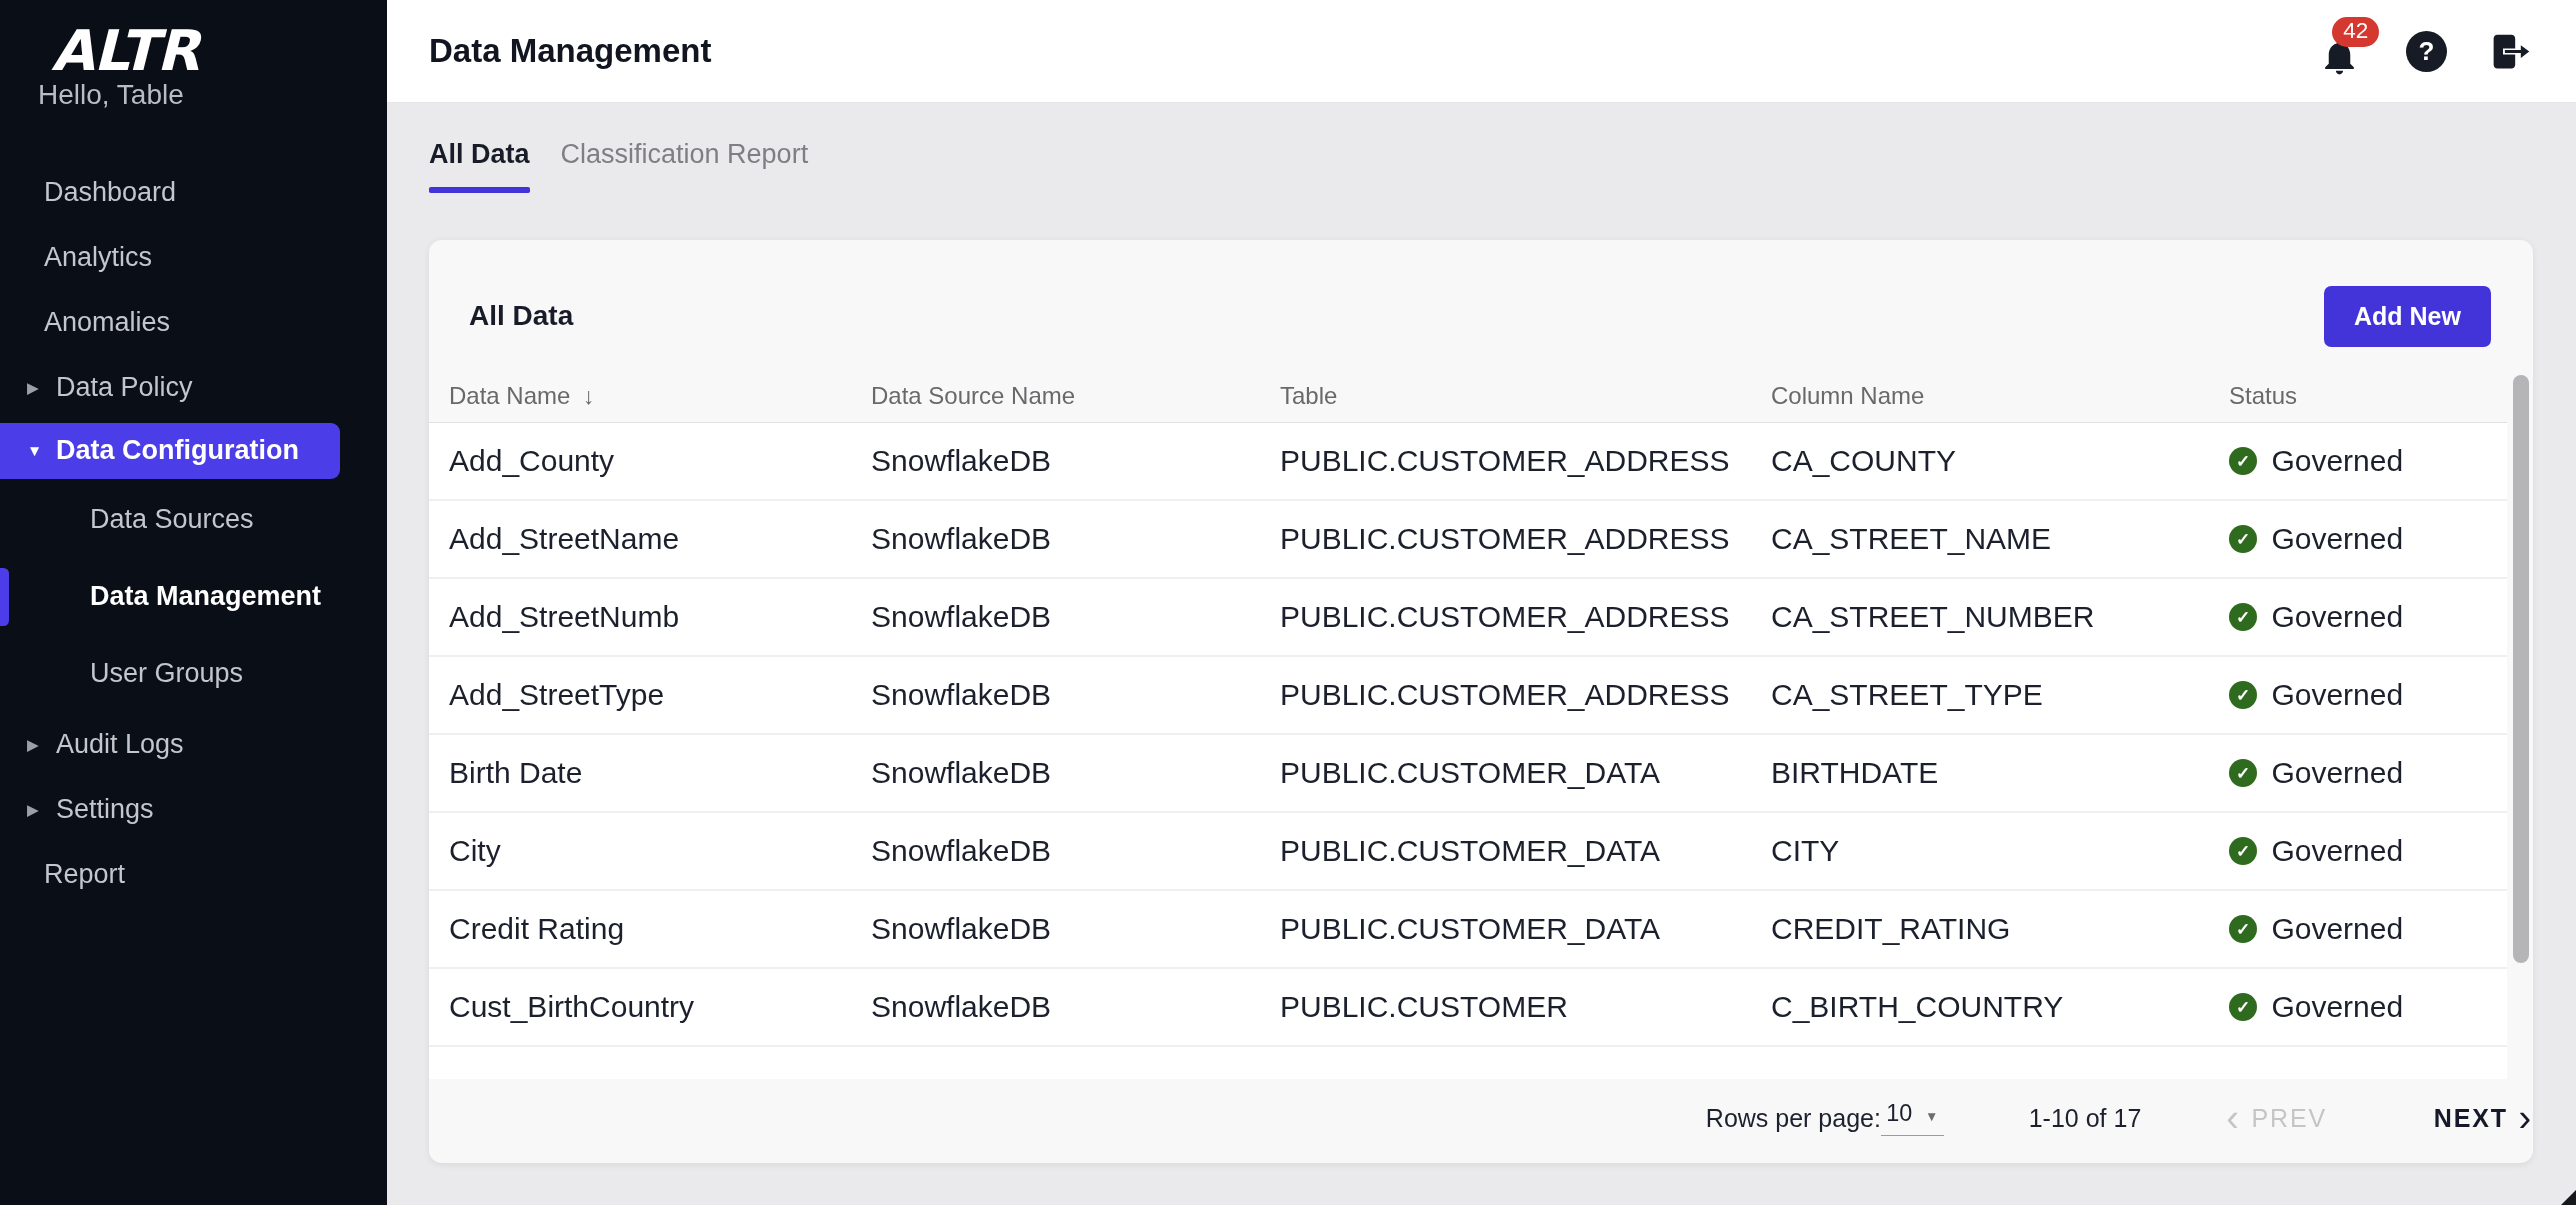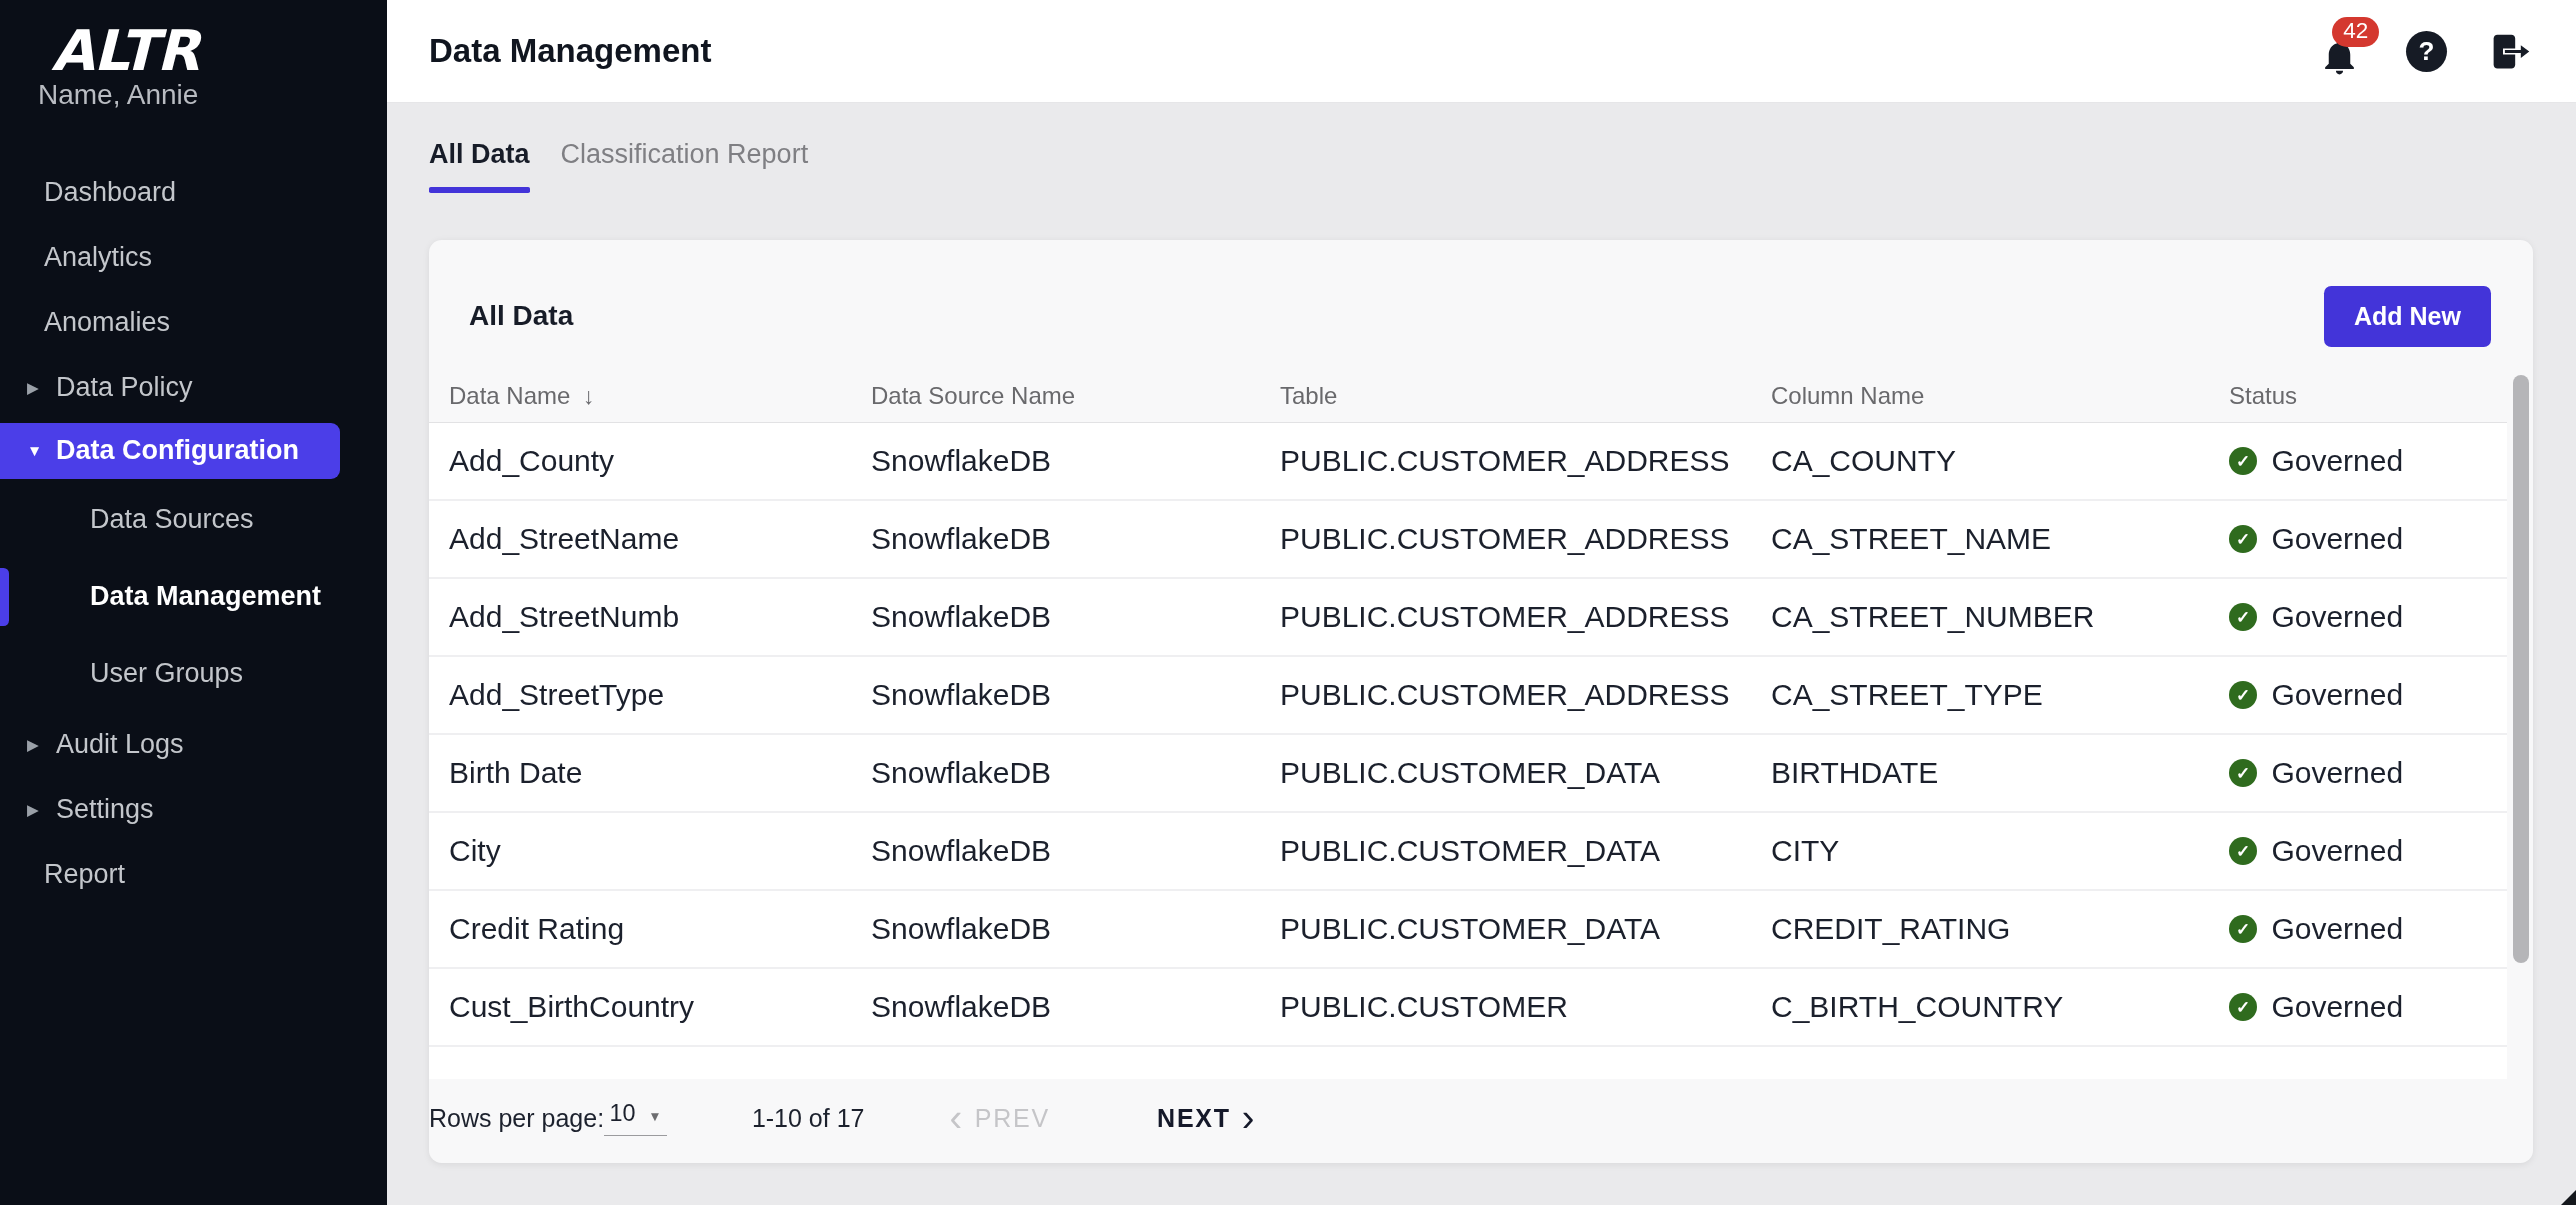--- a/index.html
+++ b/index.html
@@ -65,21 +65,21 @@
   .trow{height:78px;background:#fff;border-bottom:2.7px solid #EFEFF1;font-size:30px;color:#1B202C}
   .td{white-space:nowrap;overflow:hidden}
   .td.status{display:flex;align-items:center;gap:14.4px}
   .check{width:28px;height:28px;border-radius:50%;background:var(--green);display:inline-flex;
          align-items:center;justify-content:center;flex:0 0 28px}
   .check::before{content:"\2713";color:#fff;font-size:17px;font-weight:700}
   .partial-row{width:2078px;height:32px;background:#fff}
   .scroll-thumb{position:absolute;right:4.5px;top:135px;width:15.3px;height:588px;background:#B5B5B8;
                 border-radius:8px;cursor:pointer}
   
-  .card-foot{height:78px;display:flex;align-items:center;justify-content:flex-start;font-size:25px;color:#1C212D}
+  .card-foot{height:78px;display:flex;align-items:center;justify-content:flex-end;font-size:25px;color:#1C212D}
   .rpp-select{border-bottom:1.8px solid #9B9B9E;padding:0 5.4px 7.2px 5.4px;font-size:23.4px;
               display:inline-flex;align-items:center;cursor:pointer}
   .caret{margin-left:12.6px}
   .caret::before{content:"\25BC";font-size:13.5px;color:#6D6D70}
   .range{margin-left:85px}
   .pgbtn{display:inline-flex;align-items:center;letter-spacing:1.8px;cursor:pointer}
   .prev{margin-left:85px;color:#C5C5C8}
   .next{margin-left:107px;color:#15192A;font-weight:600}
   .chev{font-size:38px;line-height:0;font-weight:400}
   .prev .chev{margin-right:10.8px}
@@ -87,21 +87,21 @@
   .corner{position:absolute;right:0;bottom:0;width:0;height:0;
           border-left:16px solid transparent;border-bottom:16px solid #15181D}
 </style>
 </head>
 <body>
 
 <aside class="sidebar">
   <div class="logo">
     <span>ALTR</span>
   </div>
-  <div class="greeting">Name, Annie</div>
+  <div class="greeting">Hello, Table</div>
   <nav id="nav">
       <div class="nav-item no-arrow">
 
     <span class="nav-label">Dashboard</span>
   </div>
       <div class="nav-item no-arrow">
 
     <span class="nav-label">Analytics</span>
   </div>
       <div class="nav-item no-arrow">

